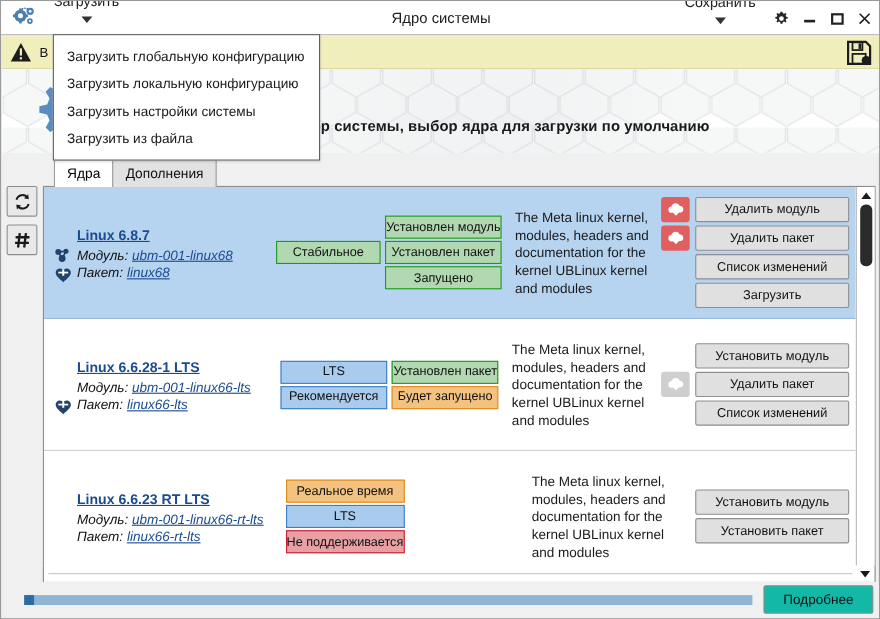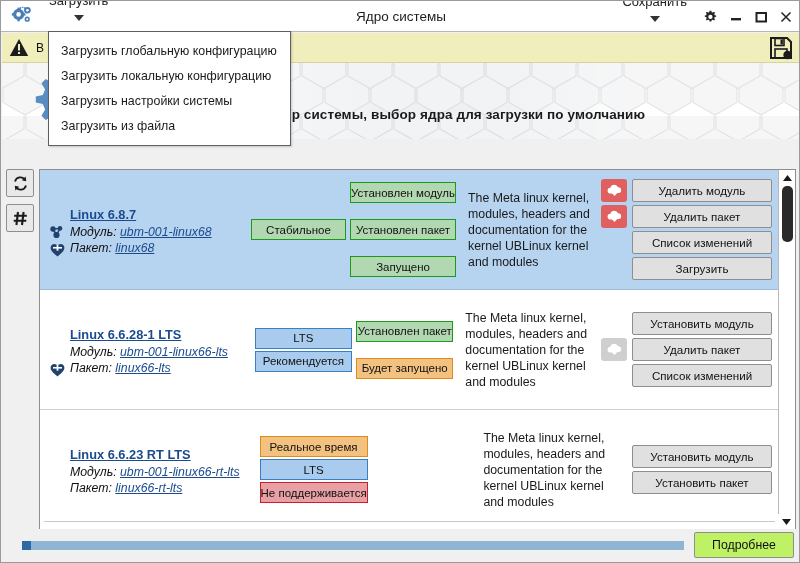--- a/index.html
+++ b/index.html
@@ -111,21 +111,21 @@
     font-size: 12.8px; font-weight: bold; color: #1b4b8f;
     text-decoration: underline; display: inline-block; cursor: default;
   }
   .k-line { font-size: 12.3px; font-style: italic; color: #111; margin-top: 2px; white-space: nowrap; }
   .k-line a { color: #1b4b8f; text-decoration: underline; font-style: italic; cursor: default; }
   .k-ico { position: absolute; left: 0; width: 18px; text-align: center; }
   .k-ico.mod { top: 20px; }
   .k-ico.pkg { top: 38px; }
 
   .k-badges { width: 120px; display: flex; flex-direction: column; gap: 2px; margin-right: 4px; }
-  .k-badges2 { width: 120px; display: flex; flex-direction: column; gap: 16px; }
+  .k-badges2 { width: 120px; display: flex; flex-direction: column; gap: 2px; }
   .badge {
     height: 21px; font-size: 11.5px; display: flex; align-items: center; justify-content: center;
     border-width: 1px; border-style: solid; color: #111; cursor: default; white-space: nowrap;
   }
   .b-green  { background: #b2d8b2; border-color: #1a9a1a; }
   .b-blue   { background: #a8cbee; border-color: #3a7fc4; }
   .b-orange { background: #f3c280; border-color: #e08b18; }
   .b-red    { background: #e8a0a4; border-color: #c62030; }
 
   .k-desc {
@@ -177,21 +177,21 @@
   .footer {
     position: absolute; left: 1px; bottom: 1px; width: 798px; height: 32px;
     background: #f0f0f0; display: flex; align-items: center; padding: 0 6px;
   }
   .progress {
     flex: 1; height: 9px; background: #8fb4d4; margin-right: 10px; margin-left: 14px;
     position: relative; border: 0;
   }
   .progress .chunk { position: absolute; left: 0; top: 0; height: 9px; width: 9px; background: #2f6ba3; }
   .detailbtn {
-    width: 100px; height: 26px; background: #bef264; border: 1px solid #8e8e8e; border-radius: 2px;
+    width: 100px; height: 26px; background: #14b8a6; border: 1px solid #8e8e8e; border-radius: 2px;
     font-size: 12.3px; display: flex; align-items: center; justify-content: center; cursor: default; color:#111;
   }
 
   
   .dropdown {
     position: absolute; left: 47px; top: 30px; width: 243px;
     background: #ffffff; border: 1px solid #5f5f5f;
     z-index: 50; padding: 6px 0 7px 0;
     box-shadow: 1px 1px 2px rgba(0,0,0,.18);
   }
@@ -294,20 +294,28 @@
         <circle cx="29.6" cy="30.6" r="10.2" fill="#ffffff"></circle>
         <g fill="#5b8cc0">
           <path d="M48 40l3 .3 1 4 3.3 1.4 3.7-2.2 2.5 2.5-2.2 3.7 1.4 3.3 4 1v3.5l-4 1-1.4 3.3 2.2 3.7-2.5 2.5-3.7-2.2-3.3 1.4-1 4h-3.5l-1-4-3.3-1.4-3.7 2.2-2.5-2.5 2.2-3.7-1.4-3.3-4-1v-3.5l4-1 1.4-3.3-2.2-3.7 2.5-2.5 3.7 2.2 3.3-1.4z"></path>
         </g>
         <circle cx="47.4" cy="55.4" r="5.6" fill="#ffffff"></circle>
       </svg>
     </div>
     <div class="hero-sub">Загрузка и установка ядер системы, выбор ядра для загрузки по умолчанию</div>
   </div>
 
+  <div class="tabstrip">
+    <div class="tab active">
+      <span>Ядра</span>
+    </div>
+    <div class="tab">
+      <span>Дополнения</span>
+    </div>
+  </div>
 
   <div class="toolcol">
     <div class="toolbtn">
       <svg width="17" height="17" viewBox="0 0 17 17">
         <path d="M3 6.5A5.5 5.5 0 0 1 13 5" fill="none" stroke="#1a1a1a" stroke-width="1.8"></path>
         <path d="M14 10.5A5.5 5.5 0 0 1 4 12" fill="none" stroke="#1a1a1a" stroke-width="1.8"></path>
         <polygon points="13.6,1.6 14.2,6.2 9.8,5.2" fill="#1a1a1a"></polygon>
         <polygon points="3.4,15.4 2.8,10.8 7.2,11.8" fill="#1a1a1a"></polygon>
       </svg>
     </div>

